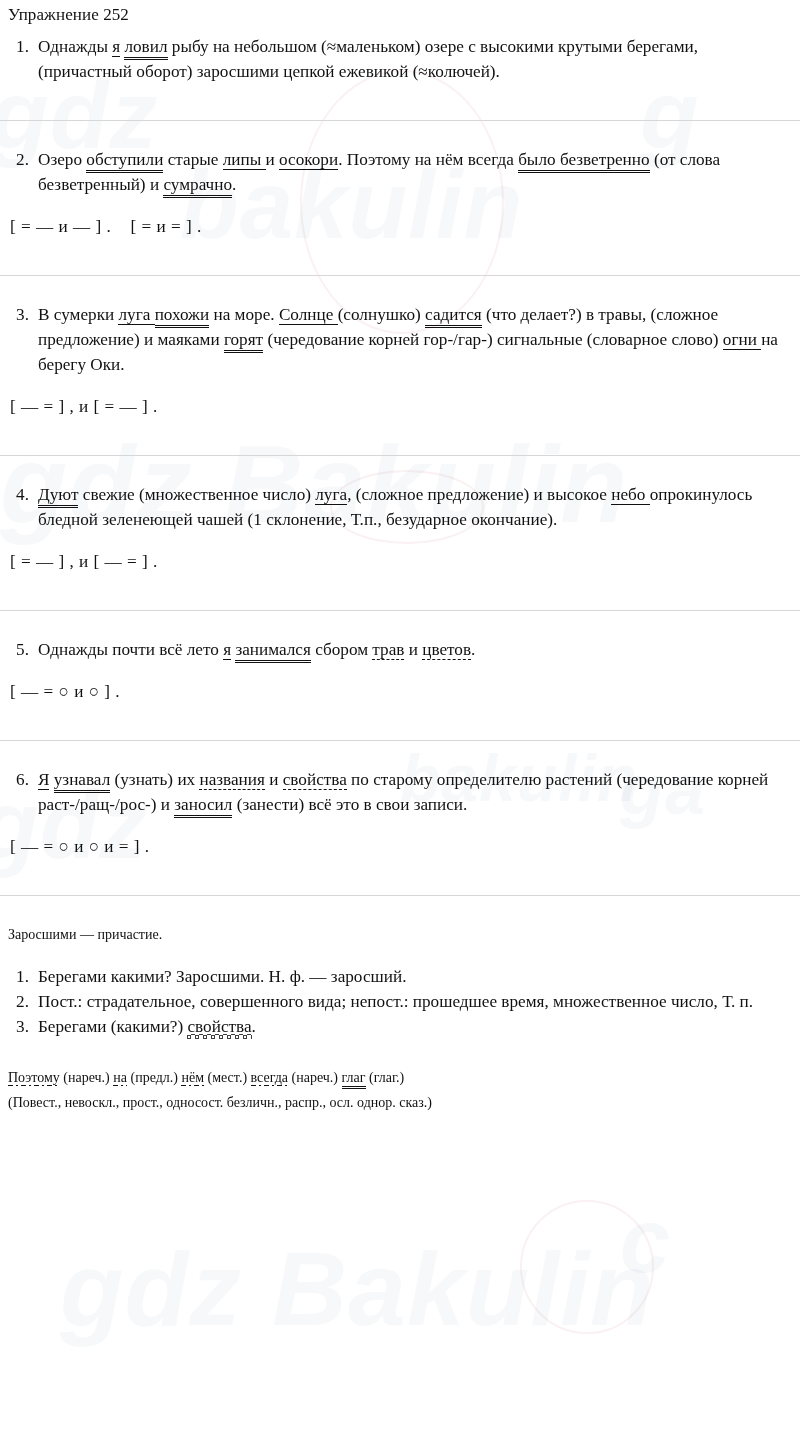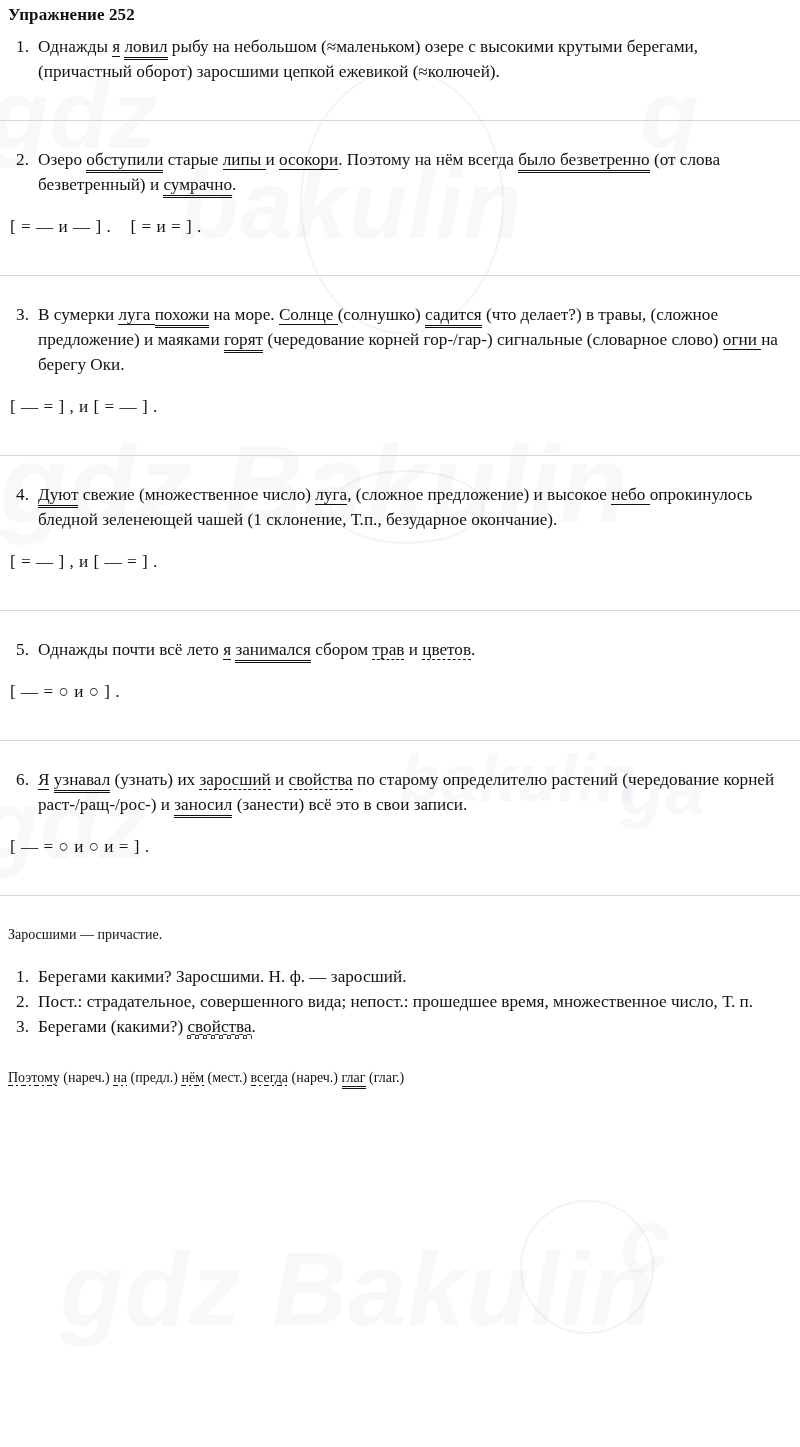--- a/index.html
+++ b/index.html
@@ -40,21 +40,21 @@
   }
 
   
   .page {
     position: relative;
     z-index: 2;
     padding: 0;
   }
 
   .ex-title {
-    font-weight: bold;
+    font-weight: normal;
     font-size: 17px;
     line-height: 20px;
     padding: 5px 0 0 8px;
     letter-spacing: 0.1px;
   }
 
   .block {
     position: relative;
     padding: 0 10px 0 8px;
   }
@@ -221,21 +221,21 @@
     <div class="scheme">[ — = ○ и ○ ] .</div>
   </div>
 
   <div class="gap-xl"></div>
   <hr class="sep">
   <div class="gap-lg"></div>
 
   <div class="block">
     <div class="num-row">
       <span class="marker">6.</span>
-      <span class="body"><u class="subj">Я</u> <u class="pred">узнавал</u> (узнать) их <u class="obj">заросший</u> и <u class="obj">свойства</u> по старому определителю растений (чередование корней раст-/ращ-/рос-) и <u class="pred">заносил</u> (занести) всё это в свои записи.</span>
+      <span class="body"><u class="subj">Я</u> <u class="pred">узнавал</u> (узнать) их <u class="obj">названия</u> и <u class="obj">свойства</u> по старому определителю растений (чередование корней раст-/ращ-/рос-) и <u class="pred">заносил</u> (занести) всё это в свои записи.</span>
     </div>
     <div class="gap-md"></div>
     <div class="scheme">[ — = ○ и ○ и = ] .</div>
   </div>
 
   <div class="gap-xl"></div>
   <hr class="sep">
   <div class="gap-lg"></div>
 
   <div class="block">
@@ -254,15 +254,16 @@
     <div class="num-row">
       <span class="marker">3.</span>
       <span class="body">Берегами (какими?) <u class="attr">свойства</u>.</span>
     </div>
   </div>
 
   <div class="gap-lg"></div>
 
   <div class="block">
     <div class="plain-line"><u class="adv">Поэтому</u> (нареч.) <u class="adv">на</u> (предл.) <u class="adv">нём</u> (мест.) <u class="adv">всегда</u> (нареч.) <u class="pred">глаг</u> (глаг.)</div>
+    <div class="plain-line">(Повест., невоскл., прост., односост. безличн., распр., осл. однор. сказ.)</div>
   </div>
 
 </div>
 
 </body></html>

